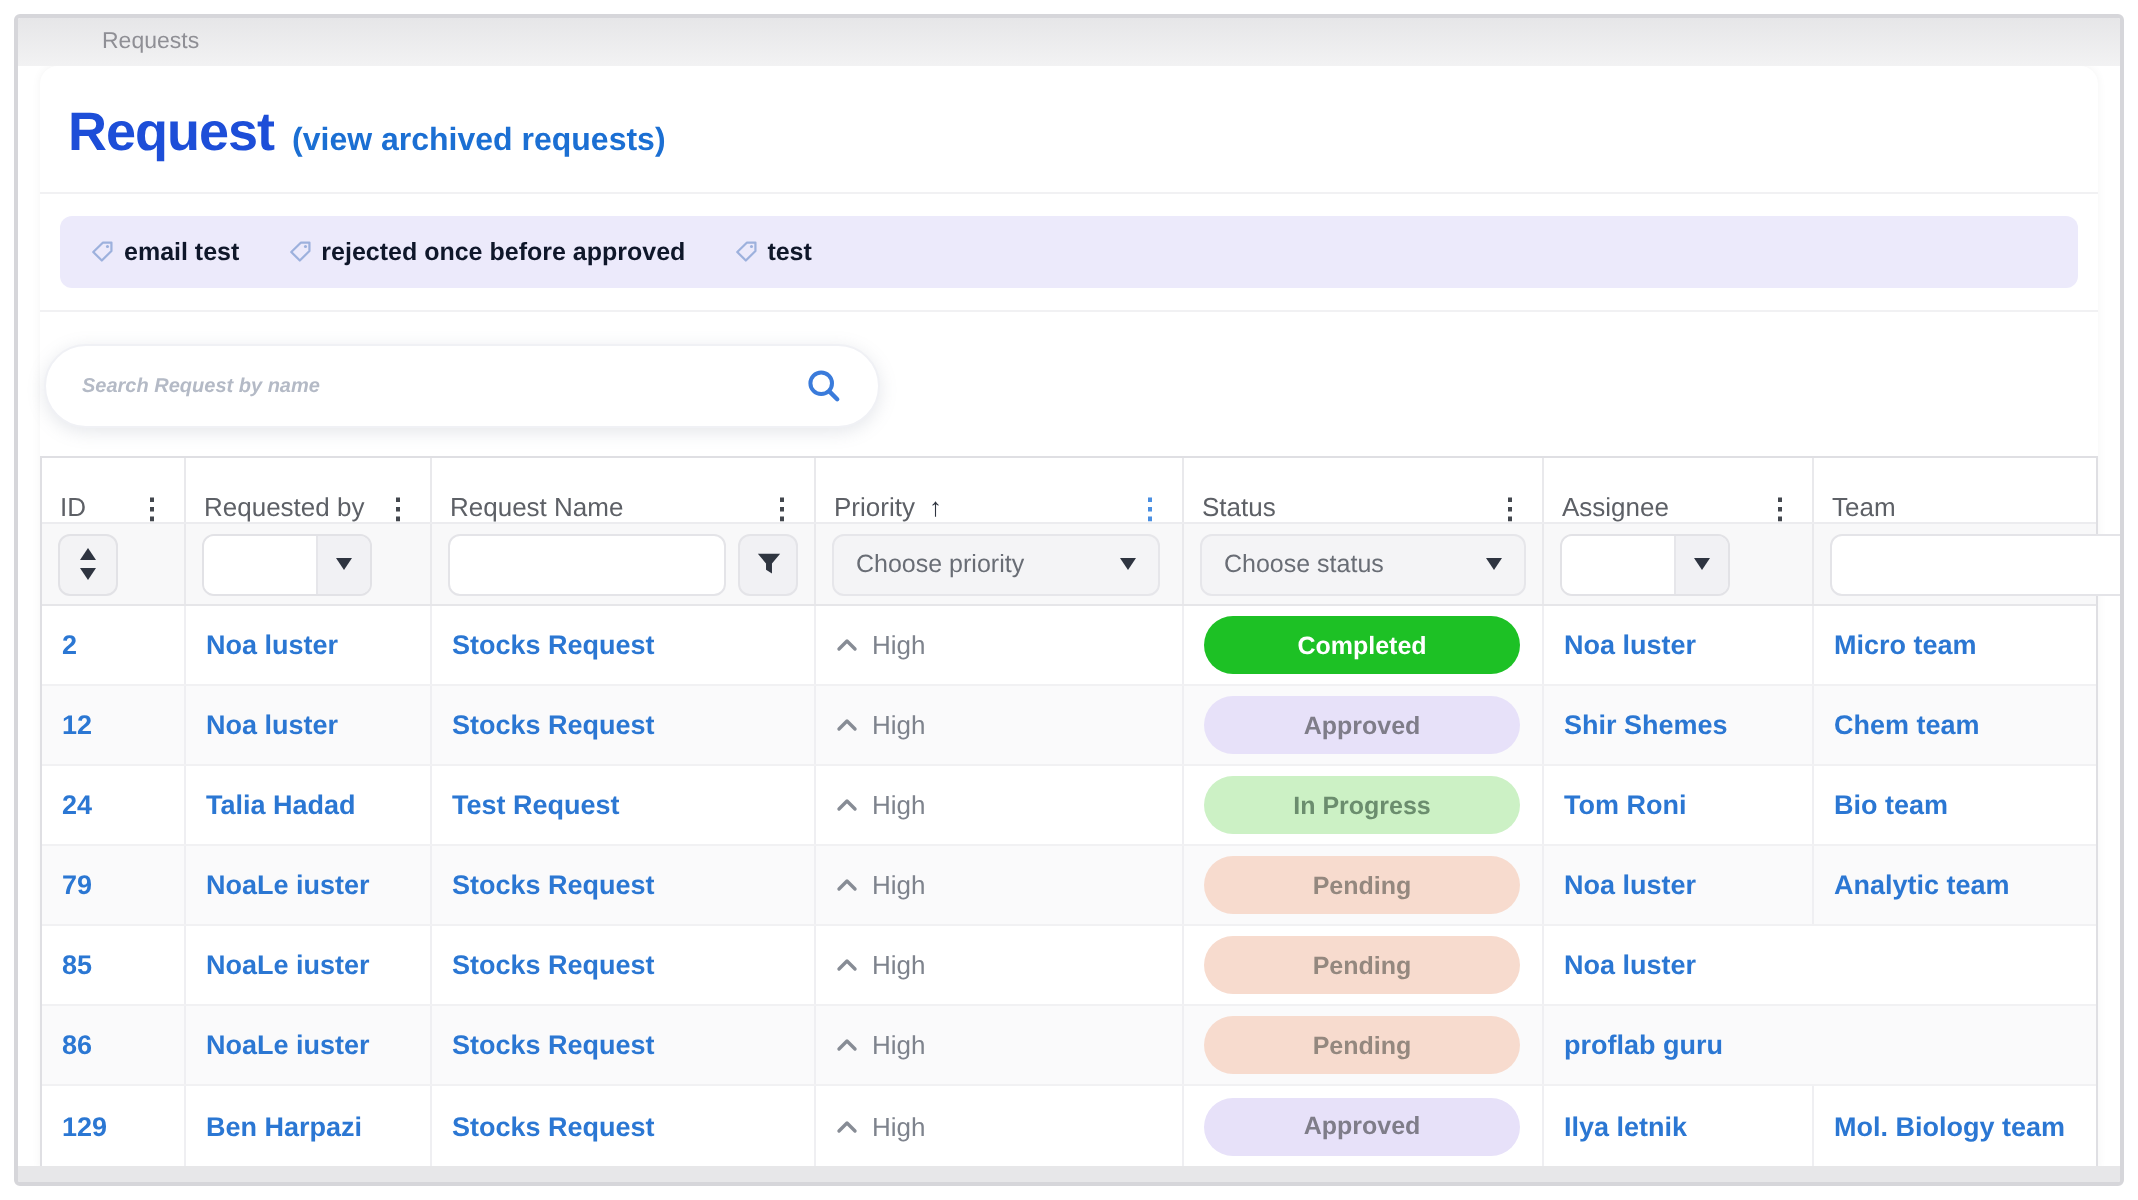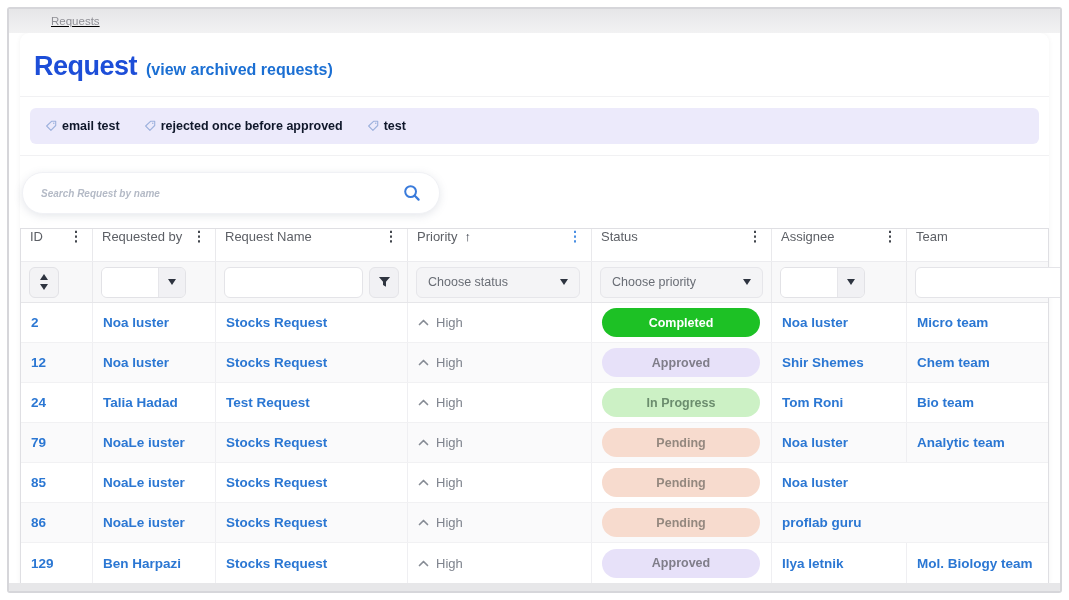--- a/index.html
+++ b/index.html
@@ -2,21 +2,21 @@
 <html><head>
 <meta charset="utf-8">
 <style>
   * { box-sizing: border-box; margin: 0; padding: 0; }
   html,body { width:1069px; height:600px; background:#ffffff; font-family:"Liberation Sans", sans-serif; }
 
   .frame { margin:7px; width:1055px; height:586px; border:2px solid #d6d6da; border-radius:3px;
            background:#ffffff; display:flex; flex-direction:column; overflow:hidden; }
 
   
-  .topstrip { flex:0 0 24px; background:linear-gradient(#e6e6e8,#f2f2f3); display:flex; align-items:center;text-decoration:underline; }
+  .topstrip { flex:0 0 24px; background:linear-gradient(#e6e6e8,#f2f2f3); display:flex; align-items:center; }
   .topstrip .tab { margin-left:42px; font-size:11.5px; color:#8f8f95; }
 
   .card-wrap { flex:1 1 auto; overflow:hidden; background:#ffffff; padding:0 11px; }
   .card { background:#ffffff; border-radius:9px 9px 0 0; box-shadow:0 0 5px rgba(0,0,0,0.05); }
 
   
   .title-row { padding:18px 16px 14px 14px; border-bottom:1px solid #f1f1f3; display:flex; align-items:baseline; gap:9px; }
   .title-row h1 { font-size:27px; font-weight:800; color:#1d4ed8; letter-spacing:-0.5px; }
   .archived-link { font-size:16px; font-weight:700; color:#1b6fd3; cursor:pointer; }
 
@@ -30,21 +30,21 @@
   .search-pill { width:418px; height:42px; background:#fff; border:1px solid #f0f1f5; border-radius:21px;
                  box-shadow:0 2px 9px rgba(110,120,145,0.18); display:flex; align-items:center; padding:0 18px; }
   .search-pill input { flex:1; border:none; outline:none; font-style:italic; font-size:10px; color:#5c616b;
                        font-family:"Liberation Sans", sans-serif; background:transparent; }
   .search-pill input::placeholder { color:#b4bac6; font-weight:600; }
 
   
   .table { border:1px solid #dfdfe3; background:#fff; }
   .thead, .tfilter, .trow { display:grid; grid-template-columns:72px 123px 192px 184px 180px 135px 1fr; }
   .thead { height:32px; }
-  .th { display:flex; align-items:flex-start; justify-content:space-between; padding:0 9px; border-right:1px solid #e9e9ec;
+  .th { display:flex; align-items:flex-end; justify-content:space-between; padding:0 9px; border-right:1px solid #e9e9ec;
         font-size:13px; color:#5d6066; }
   .th:last-child { border-right:none; }
   .th-label { display:flex; align-items:center; gap:7px; }
   .kebab { font-size:14px; font-weight:700; color:#43474e; line-height:1; cursor:pointer; letter-spacing:0; }
   .kebab.blue { color:#4a8fe2; }
   .sort-arrow { font-size:13px; color:#2f3540; font-weight:700; }
 
   .tfilter { height:42px; background:#f8f8f9; border-top:1px solid #ececef; border-bottom:1px solid #e6e6e9; }
   .fcell { display:flex; align-items:center; gap:6px; padding:0 8px; border-right:1px solid #e9e9ec; }
   .fcell:last-child { border-right:none; padding-right:0; }
@@ -188,27 +188,27 @@
           <div class="fcell">
             <input class="ftext grow" style="">
             <span class="funnel-btn">
               <svg width="13" height="13" viewBox="0 0 14 14">
                 <path d="M1 1 h12 L8.6 6.2 v5.4 L5.4 9.6 V6.2 L1 1 z" fill="#2f3540"></path>
               </svg>
             </span>
           </div>
           <div class="fcell">
             <div class="fselect">
+              <span>Choose priority</span>
+              <span class="tri-down"></span>
+            </div>
+          </div>
+          <div class="fcell">
+            <div class="fselect">
               <span>Choose status</span>
-              <span class="tri-down"></span>
-            </div>
-          </div>
-          <div class="fcell">
-            <div class="fselect">
-              <span>Choose priority</span>
               <span class="tri-down"></span>
             </div>
           </div>
           <div class="fcell">
             <div class="combo">
               <input class="combo-input" style="">
               <span class="combo-btn">
                   <span class="tri-down"></span>
                 </span>
             </div>

